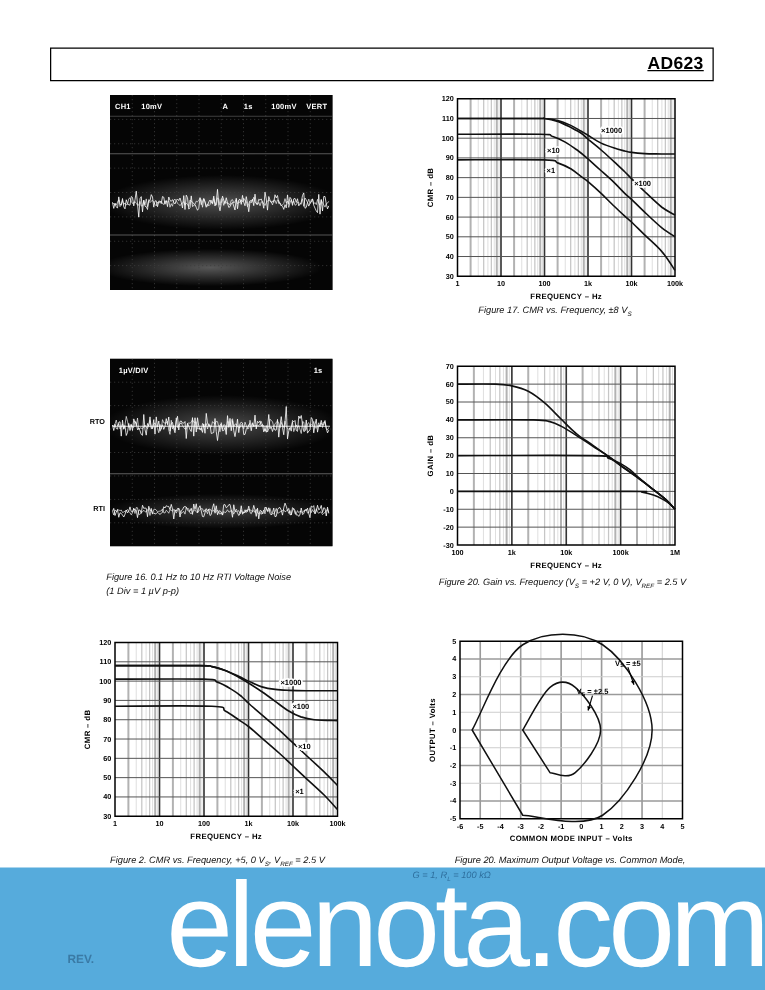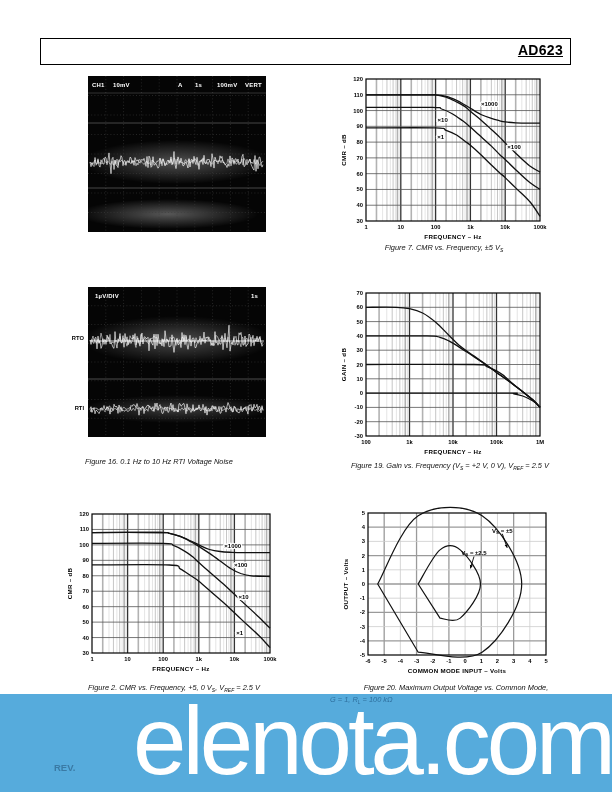--- a/index.html
+++ b/index.html
@@ -149,21 +149,21 @@
         <text x="8" y="78" font-size="6.2" font-weight="bold" font-family="&quot;Liberation Sans&quot;,sans-serif" text-anchor="middle" fill="#000" letter-spacing="0.3" transform="rotate(-90 8 78)">CMR – dB</text>
         <path d="M28 22.777777777777786C38.3 22.8,78.3 22.8,89.9 22.8C101.5 22.8,94.6 22.5,97.6 22.8C100.6 23.0,104.6 23.4,108.1 24.4C111.6 25.3,115.4 26.9,118.6 28.3C121.7 29.7,124.7 31.7,127.0 33.0C129.3 34.3,129.8 34.6,132.4 36.2C135.0 37.8,139.4 40.8,142.9 42.5C146.4 44.2,150.2 45.4,153.4 46.4C156.5 47.5,159.5 48.2,161.8 48.8C164.1 49.4,164.6 49.6,167.2 49.9C169.8 50.3,173.6 50.7,177.7 50.9C181.7 51.1,187.5 51.1,191.5 51.2C195.6 51.2,200.3 51.2,202.0 51.2" fill="none" stroke="#111" stroke-width="1.3" stroke-linejoin="round"></path>
         <path d="M28 22.777777777777786C38.3 22.8,78.3 22.8,89.9 22.8C101.5 22.8,94.6 22.4,97.6 22.8C100.6 23.2,104.6 24.0,108.1 25.1C111.6 26.3,115.4 28.3,118.6 29.9C121.7 31.5,124.7 33.0,127.0 34.6C129.3 36.2,129.8 37.1,132.4 39.3C135.0 41.6,139.4 45.0,142.9 48.0C146.4 51.0,150.2 54.6,153.4 57.5C156.5 60.4,159.5 63.1,161.8 65.4C164.1 67.6,164.6 68.3,167.2 70.9C169.8 73.5,173.6 77.3,177.7 81.2C181.7 85.0,187.5 90.6,191.5 93.8C195.6 96.9,200.3 99.0,202.0 100.1" fill="none" stroke="#111" stroke-width="1.3" stroke-linejoin="round"></path>
         <path d="M28 35.39999999999999C39.0 35.4,81.6 35.1,94.2 35.4C106.8 35.7,100.4 35.9,103.7 37.0C107.1 38.0,110.7 39.7,114.2 41.7C117.7 43.7,121.6 46.6,124.7 48.8C127.7 51.0,129.4 52.5,132.4 55.1C135.4 57.8,139.4 61.4,142.9 64.6C146.4 67.7,150.2 71.0,153.4 74.1C156.5 77.1,159.5 80.5,161.8 82.7C164.1 85.0,164.6 85.0,167.2 87.5C169.8 90.0,173.6 93.9,177.7 97.7C181.7 101.5,187.5 107.1,191.5 110.3C195.6 113.6,200.3 116.3,202.0 117.4" fill="none" stroke="#111" stroke-width="1.3" stroke-linejoin="round"></path>
         <path d="M28 55.91111111111111C39.6 55.9,84.3 55.5,97.6 55.9C110.9 56.3,104.6 57.1,108.1 58.3C111.6 59.5,115.4 61.2,118.6 63.0C121.7 64.9,124.7 67.6,127.0 69.3C129.3 71.0,129.8 71.0,132.4 73.3C135.0 75.5,139.4 79.4,142.9 82.7C146.4 86.0,150.2 90.0,153.4 93.0C156.5 96.0,159.5 98.8,161.8 100.9C164.1 103.0,164.6 103.1,167.2 105.6C169.8 108.1,173.6 111.9,177.7 115.9C181.7 119.8,187.5 124.5,191.5 129.3C195.6 134.0,200.3 141.8,202.0 144.3" fill="none" stroke="#111" stroke-width="1.3" stroke-linejoin="round"></path>
         <text x="151.3335679433896" y="34.244444444444454" font-size="6" font-weight="bold" font-family="&quot;Liberation Sans&quot;,sans-serif" text-anchor="middle" fill="#000" stroke="#fff" stroke-width="2.6" paint-order="stroke"><tspan>×1000</tspan></text>
         <text x="176.08348317759504" y="76.84444444444443" font-size="6" font-weight="bold" font-family="&quot;Liberation Sans&quot;,sans-serif" text-anchor="middle" fill="#000" stroke="#fff" stroke-width="2.6" paint-order="stroke"><tspan>×100</tspan></text>
         <text x="104.7033753964262" y="50.02222222222222" font-size="6" font-weight="bold" font-family="&quot;Liberation Sans&quot;,sans-serif" text-anchor="middle" fill="#000" stroke="#fff" stroke-width="2.6" paint-order="stroke"><tspan>×10</tspan></text>
         <text x="102.6852556416027" y="66.58888888888889" font-size="6" font-weight="bold" font-family="&quot;Liberation Sans&quot;,sans-serif" text-anchor="middle" fill="#000" stroke="#fff" stroke-width="2.6" paint-order="stroke"><tspan>×1</tspan></text>
       </svg></div>
-  <div class="caption center" style="left:338px;top:243px;width:212px"><span>Figure 7. CMR vs. Frequency, ±5 V</span><sub>S</sub></div>
+  <div class="caption center" style="left:338px;top:243px;width:212px"><span>Figure 17. CMR vs. Frequency, ±8 V</span><sub>S</sub></div>
 
   <div class="scope" id="scope-fig15" style="left:88px;top:287px;width:178px;height:150px"><svg width="178" height="150">
         <rect x="0" y="0" width="178" height="150" fill="#050505"></rect>
         <defs>
           <radialGradient id="fig15-g0">
             <stop offset="0%" stop-color="rgba(255,255,255,0.28)"></stop>
             <stop offset="100%" stop-color="rgba(255,255,255,0)"></stop>
           </radialGradient>
           <radialGradient id="fig15-g1">
             <stop offset="0%" stop-color="rgba(255,255,255,0.22)"></stop>
@@ -193,20 +193,21 @@
         <path d="M2 53.0L3 57.4L4 52.4L5 55.8L6 56.3L7 50.8L8 50.4L9 61.9L10 49.1L11 56.4L12 53.5L13 61.4L14 58.9L15 51.7L16 57.4L17 52.6L18 57.4L19 48.1L20 51.1L21 51.1L22 56.8L23 55.6L24 57.5L25 60.5L26 61.3L27 44.6L28 56.7L29 61.1L30 51.8L31 54.0L32 46.5L33 55.9L34 55.6L35 48.7L36 60.3L37 46.5L38 54.6L39 49.8L40 58.0L41 55.0L42 52.8L43 56.5L44 54.2L45 47.9L46 52.7L47 46.6L48 57.9L49 52.1L50 50.9L51 56.0L52 59.2L53 49.9L54 46.0L55 57.0L56 50.1L57 49.8L58 51.5L59 51.5L60 50.2L61 63.8L62 51.6L63 54.0L64 56.6L65 58.2L66 47.1L67 61.9L68 47.2L69 58.6L70 47.2L71 53.9L72 56.8L73 55.2L74 58.9L75 52.1L76 59.6L77 43.7L78 51.6L79 53.7L80 52.8L81 59.8L82 59.4L83 59.0L84 47.8L85 58.2L86 65.4L87 57.3L88 53.0L89 52.4L90 57.6L91 57.4L92 54.9L93 60.6L94 45.5L95 54.9L96 47.7L97 57.6L98 49.4L99 57.6L100 62.3L101 56.3L102 48.3L103 59.1L104 51.8L105 50.9L106 51.4L107 60.6L108 60.5L109 56.5L110 55.1L111 53.0L112 51.7L113 57.6L114 51.2L115 54.2L116 45.1L117 56.2L118 50.0L119 51.2L120 49.7L121 53.8L122 52.6L123 58.5L124 56.1L125 58.8L126 55.5L127 44.6L128 55.9L129 54.6L130 58.2L131 54.8L132 57.2L133 56.9L134 48.5L135 62.7L136 53.2L137 46.3L138 55.0L139 60.8L140 50.6L141 38.2L142 64.1L143 57.8L144 55.1L145 57.9L146 49.4L147 50.4L148 49.4L149 57.3L150 58.1L151 45.8L152 47.8L153 45.4L154 52.4L155 58.2L156 57.8L157 49.0L158 59.5L159 57.7L160 57.0L161 47.0L162 48.5L163 59.3L164 52.6L165 48.3L166 58.7L167 53.1L168 53.6L169 49.3L170 52.9L171 53.0L172 49.4L173 55.7L174 59.3L175 57.1" stroke="#fff" stroke-width="0.7" fill="none" opacity="0.92"></path>
         <path d="M2 53.0L3 54.3L4 52.2L5 49.0L6 53.7L7 52.3L8 56.2L9 54.8L10 52.1L11 55.9L12 52.8L13 46.1L14 50.0L15 54.8L16 53.4L17 52.6L18 54.7L19 54.9L20 49.7L21 53.8L22 47.4L23 56.5L24 55.2L25 55.6L26 55.9L27 54.6L28 53.1L29 54.7L30 55.9L31 52.9L32 49.4L33 54.8L34 56.1L35 52.0L36 51.5L37 53.2L38 55.8L39 59.2L40 52.5L41 56.4L42 48.7L43 51.2L44 51.5L45 51.3L46 50.1L47 57.0L48 60.5L49 49.2L50 56.1L51 53.3L52 57.2L53 47.3L54 55.0L55 53.1L56 52.0L57 51.4L58 53.3L59 55.1L60 56.3L61 56.3L62 52.2L63 51.3L64 51.6L65 50.8L66 48.8L67 50.8L68 50.9L69 50.4L70 56.1L71 55.9L72 55.9L73 57.3L74 51.7L75 54.6L76 54.0L77 51.8L78 56.2L79 51.9L80 54.8L81 54.6L82 50.3L83 51.5L84 52.0L85 50.1L86 50.3L87 54.2L88 58.4L89 51.1L90 56.4L91 52.8L92 53.0L93 56.6L94 50.1L95 50.6L96 54.0L97 49.5L98 48.0L99 54.4L100 52.3L101 52.2L102 54.3L103 54.9L104 55.1L105 52.6L106 53.8L107 56.0L108 50.7L109 53.4L110 56.2L111 55.7L112 49.2L113 53.4L114 52.7L115 53.8L116 53.5L117 53.4L118 53.2L119 53.6L120 52.2L121 50.1L122 53.3L123 53.4L124 57.8L125 53.4L126 58.6L127 56.1L128 48.3L129 49.5L130 50.3L131 54.6L132 52.1L133 50.9L134 49.9L135 51.6L136 55.2L137 50.9L138 53.2L139 55.0L140 49.9L141 54.5L142 55.4L143 56.6L144 55.4L145 54.8L146 50.7L147 58.3L148 55.1L149 52.9L150 55.0L151 53.4L152 56.6L153 59.8L154 50.3L155 50.6L156 57.4L157 56.3L158 52.0L159 51.1L160 54.2L161 52.5L162 53.5L163 50.1L164 54.9L165 55.6L166 54.4L167 51.2L168 54.6L169 51.2L170 55.0L171 50.6L172 50.7L173 55.7L174 56.9L175 54.9" stroke="#fff" stroke-width="0.7" fill="none" opacity="0.75"></path>
         <path d="M2 122.0L3 119.7L4 125.4L5 122.7L6 120.5L7 126.8L8 123.2L9 123.7L10 125.1L11 126.6L12 124.4L13 121.0L14 123.4L15 121.8L16 118.5L17 122.3L18 122.7L19 120.0L20 121.0L21 121.2L22 127.1L23 121.1L24 121.0L25 123.6L26 117.2L27 119.7L28 119.4L29 119.7L30 126.4L31 118.0L32 121.4L33 120.8L34 124.3L35 123.2L36 124.2L37 123.9L38 122.8L39 123.8L40 124.5L41 123.6L42 122.9L43 118.4L44 119.4L45 117.6L46 118.1L47 118.2L48 120.7L49 116.5L50 120.2L51 128.2L52 121.0L53 121.8L54 119.8L55 119.9L56 126.6L57 121.4L58 120.8L59 118.6L60 118.2L61 118.7L62 121.2L63 121.9L64 121.8L65 119.6L66 124.5L67 116.2L68 120.5L69 116.0L70 123.1L71 119.4L72 117.6L73 121.8L74 126.2L75 126.4L76 123.1L77 119.9L78 121.5L79 120.3L80 125.4L81 124.6L82 119.2L83 116.0L84 122.7L85 117.6L86 124.8L87 122.3L88 121.5L89 122.8L90 125.0L91 116.8L92 116.7L93 119.2L94 118.4L95 116.8L96 116.6L97 121.2L98 126.8L99 116.8L100 122.1L101 122.0L102 123.2L103 125.4L104 124.0L105 117.6L106 124.4L107 122.5L108 123.1L109 120.9L110 122.2L111 117.9L112 123.0L113 123.9L114 121.9L115 117.3L116 121.0L117 126.1L118 119.5L119 128.1L120 121.4L121 121.7L122 124.2L123 122.9L124 118.7L125 119.6L126 122.2L127 119.2L128 123.6L129 125.0L130 123.1L131 119.4L132 126.3L133 126.0L134 120.8L135 119.3L136 119.0L137 121.1L138 125.1L139 119.3L140 115.5L141 118.0L142 121.4L143 119.7L144 124.8L145 124.7L146 119.1L147 120.2L148 121.5L149 125.0L150 124.8L151 126.1L152 124.3L153 119.4L154 124.6L155 123.9L156 120.7L157 121.6L158 119.5L159 123.8L160 127.2L161 117.8L162 118.7L163 117.5L164 124.2L165 122.0L166 117.2L167 120.9L168 120.0L169 117.3L170 123.1L171 119.2L172 119.7L173 125.8L174 118.7L175 123.7" stroke="#fff" stroke-width="0.7" fill="none" opacity="0.92"></path>
         <path d="M2 122.0L3 125.0L4 120.9L5 122.2L6 121.7L7 120.9L8 121.5L9 121.0L10 123.0L11 122.6L12 121.9L13 121.5L14 120.6L15 122.2L16 123.2L17 124.9L18 123.1L19 119.4L20 123.8L21 119.0L22 119.2L23 124.6L24 124.3L25 123.4L26 122.5L27 121.1L28 122.4L29 122.6L30 120.8L31 120.8L32 125.4L33 119.6L34 123.8L35 120.6L36 120.3L37 121.0L38 122.4L39 122.0L40 121.9L41 121.7L42 120.1L43 123.2L44 123.4L45 121.2L46 122.1L47 123.6L48 120.8L49 121.2L50 122.0L51 120.4L52 121.2L53 123.5L54 121.4L55 119.6L56 121.6L57 123.8L58 122.8L59 122.1L60 124.3L61 118.8L62 120.0L63 120.0L64 123.6L65 123.8L66 123.1L67 121.2L68 121.0L69 122.4L70 123.4L71 121.8L72 120.5L73 119.9L74 120.0L75 122.5L76 120.7L77 121.5L78 124.0L79 120.4L80 120.2L81 121.7L82 121.8L83 121.1L84 123.6L85 122.2L86 121.0L87 122.6L88 124.4L89 123.0L90 125.1L91 122.1L92 123.2L93 122.5L94 120.8L95 122.5L96 122.5L97 121.1L98 122.4L99 124.3L100 122.3L101 120.3L102 122.2L103 121.5L104 124.0L105 121.2L106 123.5L107 123.4L108 120.8L109 123.0L110 120.8L111 120.6L112 120.9L113 121.3L114 122.5L115 121.4L116 123.0L117 120.5L118 123.1L119 123.9L120 122.8L121 124.5L122 123.0L123 121.0L124 124.1L125 118.8L126 121.6L127 121.9L128 119.7L129 123.1L130 124.0L131 124.1L132 122.5L133 119.7L134 123.5L135 123.3L136 122.5L137 122.1L138 121.4L139 120.8L140 122.4L141 122.0L142 120.9L143 123.7L144 121.4L145 125.0L146 121.2L147 119.9L148 124.0L149 124.0L150 121.5L151 123.1L152 122.0L153 122.4L154 123.0L155 121.6L156 121.6L157 120.3L158 123.5L159 123.3L160 119.2L161 123.1L162 120.7L163 122.7L164 123.5L165 120.0L166 122.5L167 123.7L168 122.5L169 122.8L170 124.7L171 123.6L172 123.0L173 122.0L174 120.4L175 122.9" stroke="#fff" stroke-width="0.7" fill="none" opacity="0.75"></path>
         <text x="7" y="11" fill="#fff" font-size="6" font-weight="bold" font-family="&quot;Liberation Sans&quot;,sans-serif" text-anchor="start" letter-spacing="0.2">1µV/DIV</text>
         <text x="170" y="11" fill="#fff" font-size="6" font-weight="bold" font-family="&quot;Liberation Sans&quot;,sans-serif" text-anchor="end" letter-spacing="0.2">1s</text>
       </svg></div>
   <div class="side-label" style="left:58px;top:335px;width:26px;text-align:right">RTO</div>
   <div class="side-label" style="left:58px;top:405px;width:26px;text-align:right">RTI</div>
   <div class="caption" style="left:85px;top:457px;width:260px"><span>Figure 16. 0.1 Hz to 10 Hz RTI Voltage Noise</span></div>
+  <div class="caption" style="left:85px;top:468px;width:260px"><span>(1 Div = 1 µV p-p)</span></div>
 
   <div class="chart" style="left:338px;top:286px;width:212px;height:172px"><svg width="212" height="172">
         <line x1="41.094804811383185" y1="7" x2="41.094804811383185" y2="150" stroke="#b2b2b2" stroke-width="1.6"></line>
         <line x1="48.75477458030532" y1="7" x2="48.75477458030532" y2="150" stroke="#d4d4d4" stroke-width="0.6"></line>
         <line x1="54.18960962276637" y1="7" x2="54.18960962276637" y2="150" stroke="#c6c6c6" stroke-width="1"></line>
         <line x1="58.405195188616815" y1="7" x2="58.405195188616815" y2="150" stroke="#d4d4d4" stroke-width="0.6"></line>
         <line x1="61.849579391688486" y1="7" x2="61.849579391688486" y2="150" stroke="#c6c6c6" stroke-width="1"></line>
         <line x1="64.76176474062018" y1="7" x2="64.76176474062018" y2="150" stroke="#d4d4d4" stroke-width="0.6"></line>
         <line x1="67.28441443414955" y1="7" x2="67.28441443414955" y2="150" stroke="#b2b2b2" stroke-width="1.6"></line>
         <line x1="69.50954916061062" y1="7" x2="69.50954916061062" y2="150" stroke="#d4d4d4" stroke-width="0.6"></line>
@@ -263,21 +264,21 @@
         <text x="115" y="158" font-size="5.8" font-weight="bold" font-family="&quot;Liberation Sans&quot;,sans-serif" text-anchor="middle" fill="#000">10k</text>
         <text x="158.5" y="158" font-size="5.8" font-weight="bold" font-family="&quot;Liberation Sans&quot;,sans-serif" text-anchor="middle" fill="#000">100k</text>
         <text x="202" y="158" font-size="5.8" font-weight="bold" font-family="&quot;Liberation Sans&quot;,sans-serif" text-anchor="middle" fill="#000">1M</text>
         <text x="115" y="168" font-size="6.2" font-weight="bold" font-family="&quot;Liberation Sans&quot;,sans-serif" text-anchor="middle" fill="#000" letter-spacing="0.3">FREQUENCY – Hz</text>
         <text x="8" y="78.5" font-size="6.2" font-weight="bold" font-family="&quot;Liberation Sans&quot;,sans-serif" text-anchor="middle" fill="#000" letter-spacing="0.3" transform="rotate(-90 8 78.5)">GAIN – dB</text>
         <path d="M28 21.299999999999997C33.1 21.3,51.2 21.1,58.4 21.3C65.7 21.5,67.1 21.8,71.5 22.7C75.9 23.7,80.2 24.8,84.6 27.0C89.0 29.3,93.3 32.6,97.7 36.3C102.1 40.0,106.6 45.1,110.8 49.2C114.9 53.2,118.5 57.2,122.7 60.6C126.8 64.1,131.4 66.8,135.8 69.9C140.1 73.0,145.1 76.5,148.8 79.2C152.6 82.0,154.7 83.6,158.5 86.4C162.3 89.1,167.2 92.4,171.6 95.7C176.0 98.9,180.7 102.6,184.7 105.7C188.6 108.8,192.4 111.6,195.3 114.3C198.1 116.9,200.9 120.2,202.0 121.4" fill="none" stroke="#111" stroke-width="1.3" stroke-linejoin="round"></path>
         <path d="M28 49.900000000000006C38.1 49.9,76.5 49.7,88.8 49.9C101.1 50.1,98.2 50.5,101.9 51.3C105.6 52.2,107.3 53.1,110.8 54.9C114.2 56.7,118.5 59.4,122.7 62.1C126.8 64.7,131.4 67.8,135.8 70.6C140.1 73.5,145.1 76.6,148.8 79.2C152.6 81.8,154.7 83.6,158.5 86.4C162.3 89.1,167.2 92.4,171.6 95.7C176.0 98.9,180.7 102.6,184.7 105.7C188.6 108.8,192.4 111.6,195.3 114.3C198.1 116.9,200.9 120.2,202.0 121.4" fill="none" stroke="#111" stroke-width="1.3" stroke-linejoin="round"></path>
         <path d="M28 78.5C46.0 78.5,115.6 78.1,135.8 78.5C155.9 78.9,145.1 79.6,148.8 80.6C152.6 81.7,155.6 83.4,158.5 84.9C161.4 86.5,164.0 88.3,166.2 89.9C168.3 91.6,168.5 92.3,171.6 94.9C174.7 97.6,180.7 102.5,184.7 105.7C188.6 108.9,192.4 111.6,195.3 114.3C198.1 116.9,200.9 120.2,202.0 121.4" fill="none" stroke="#111" stroke-width="1.3" stroke-linejoin="round"></path>
         <path d="M28 107.1C51.0 107.1,141.5 107.0,166.2 107.1C190.8 107.2,172.7 107.3,175.8 107.8C178.9 108.3,181.9 109.0,184.7 110.0C187.4 110.9,190.2 112.3,192.3 113.5C194.5 114.7,196.2 115.8,197.8 117.1C199.4 118.4,201.3 120.7,202.0 121.4" fill="none" stroke="#111" stroke-width="1.3" stroke-linejoin="round"></path>
       </svg></div>
-  <div class="caption center" style="left:310px;top:461px;width:280px"><span>Figure 19. Gain vs. Frequency (V</span><sub>S</sub><span> = +2 V, 0 V), V</span><sub>REF</sub><span> = 2.5 V</span></div>
+  <div class="caption center" style="left:310px;top:461px;width:280px"><span>Figure 20. Gain vs. Frequency (V</span><sub>S</sub><span> = +2 V, 0 V), V</span><sub>REF</sub><span> = 2.5 V</span></div>
 
   <div class="chart" style="left:64px;top:507px;width:216px;height:168px"><svg width="216" height="168">
         <line x1="38.71666784563773" y1="7" x2="38.71666784563773" y2="146" stroke="#b2b2b2" stroke-width="1.6"></line>
         <line x1="44.98551666801998" y1="7" x2="44.98551666801998" y2="146" stroke="#d4d4d4" stroke-width="0.6"></line>
         <line x1="49.43333569127546" y1="7" x2="49.43333569127546" y2="146" stroke="#c6c6c6" stroke-width="1"></line>
         <line x1="52.88333215436227" y1="7" x2="52.88333215436227" y2="146" stroke="#d4d4d4" stroke-width="0.6"></line>
         <line x1="55.70218451365771" y1="7" x2="55.70218451365771" y2="146" stroke="#c6c6c6" stroke-width="1"></line>
         <line x1="58.085490224507545" y1="7" x2="58.085490224507545" y2="146" stroke="#d4d4d4" stroke-width="0.6"></line>
         <line x1="60.15000353691319" y1="7" x2="60.15000353691319" y2="146" stroke="#b2b2b2" stroke-width="1.6"></line>
         <line x1="61.971033336039966" y1="7" x2="61.971033336039966" y2="146" stroke="#d4d4d4" stroke-width="0.6"></line>

